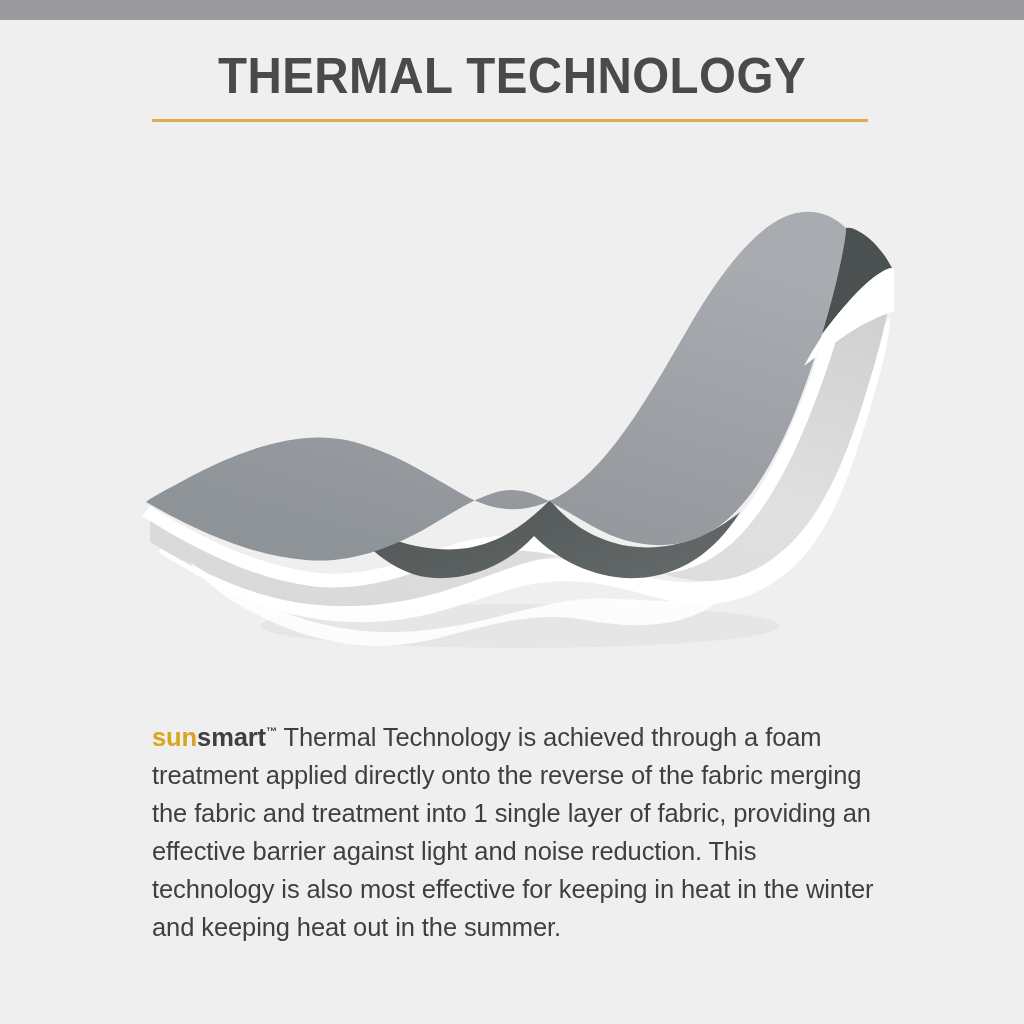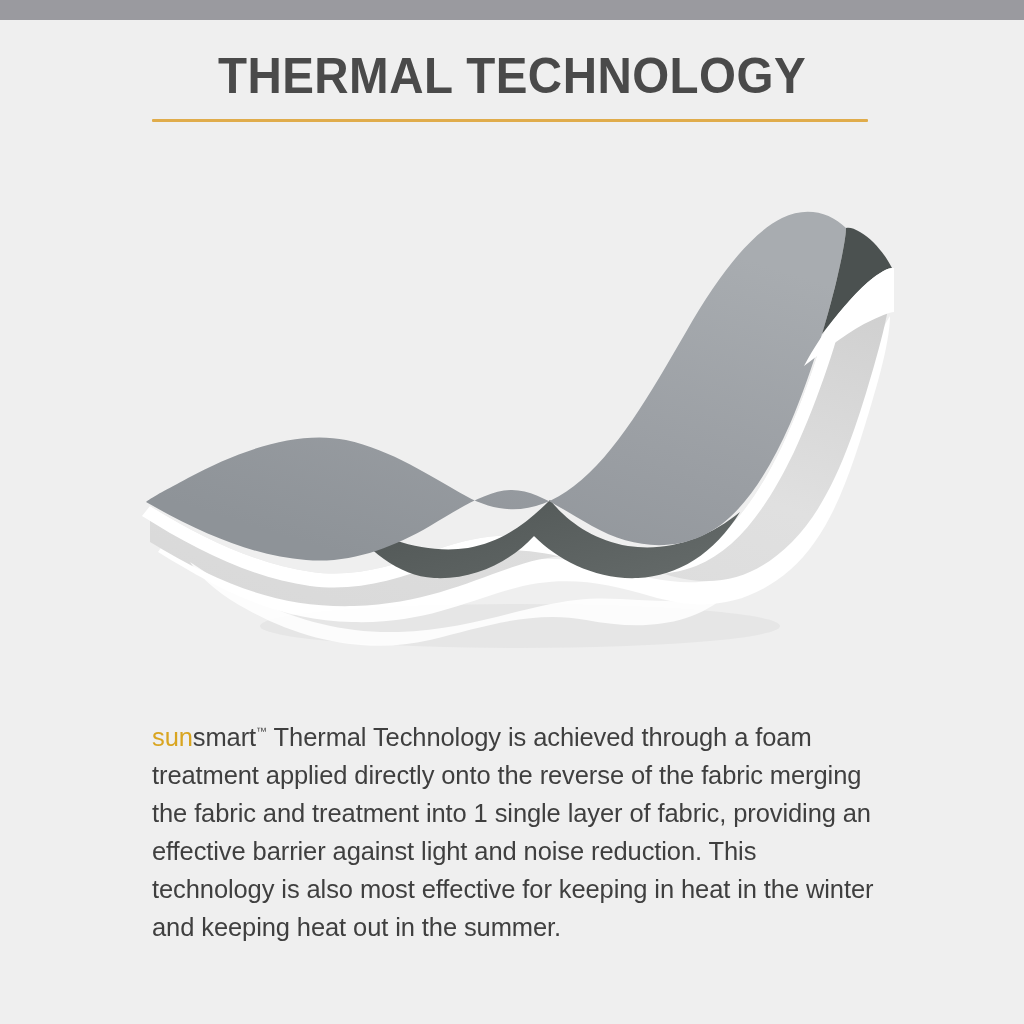--- a/index.html
+++ b/index.html
@@ -89,21 +89,21 @@
     top: 686px;
     width: 724px;
     font-family: "Liberation Sans", sans-serif;
     font-size: 25.5px;
     line-height: 38px;
     color: #3f3f3f;
     letter-spacing: -0.1px;
     text-align: left;
   }
   .brand {
-    font-weight: normal;
+    font-weight: bold;
     text-align: center;
   }
   .brand-sun {
     color: #d9a520;
   }
   .brand-smart {
     color: #3f3f3f;
   }
   .brand-tm {
     font-size: 11px;

